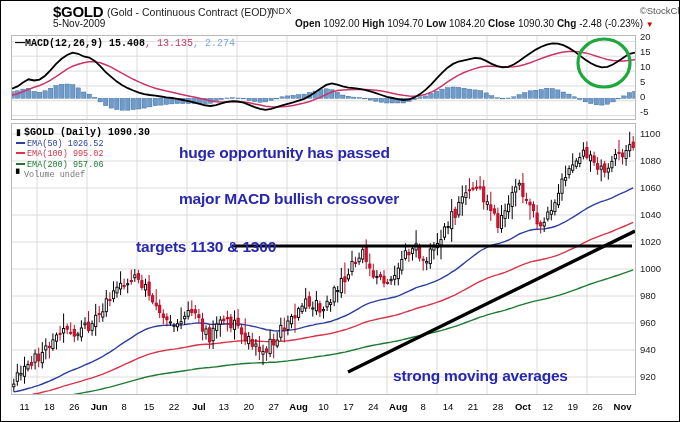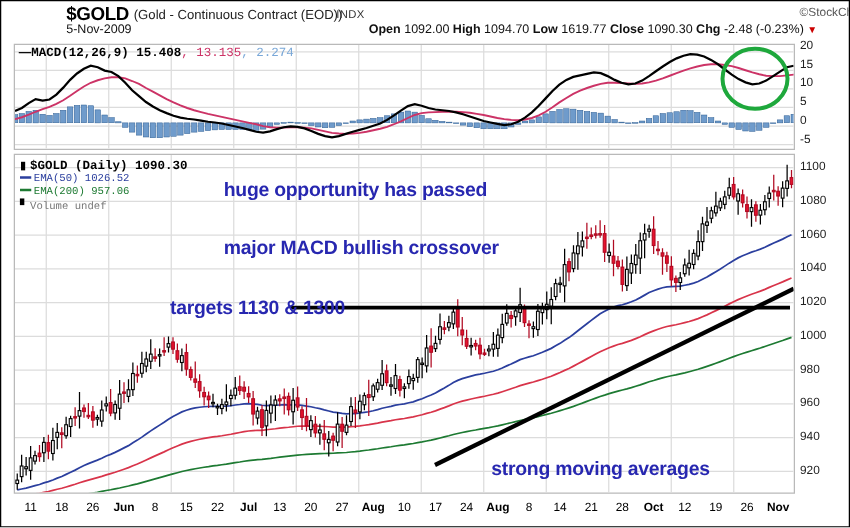--- a/index.html
+++ b/index.html
@@ -73,21 +73,21 @@
     <div class="abs" id="wm">
       <span>©</span><span>StockCharts.com</span>
     </div>
     <div class="abs" id="date">5-Nov-2009</div>
     <div class="abs" id="ohlc">
       <b>Open</b>
       <span class="v">1092.00</span>
       <b>High</b>
       <span class="v">1094.70</span>
       <b>Low</b>
-      <span class="v">1619.77</span>
+      <span class="v">1084.20</span>
       <b>Close</b>
       <span class="v">1090.30</span>
       <b>Chg</b>
       <span class="v">-2.48 (-0.23%)</span>
       <span class="dn-arrow">▼</span>
     </div>
   </div>
 
   <div class="abs" id="macdpanel">
     <svg class="svgfill" viewBox="0 0 623 83" preserveAspectRatio="none">
@@ -639,20 +639,23 @@
   </div>
 
   <div class="abs" id="priceleg">
     <div class="row">
       <span class="candleglyph">▮</span><span class="t">$GOLD (Daily) 1090.30</span>
     </div>
     <div class="row">
       <span class="sw sw50"></span><span class="e50">EMA(50) 1026.52</span>
     </div>
     <div class="row">
+      <span class="sw sw100"></span><span class="e100">EMA(100) 995.02</span>
+    </div>
+    <div class="row">
       <span class="sw sw200"></span><span class="e200">EMA(200) 957.06</span>
     </div>
     <div class="row">
       <span class="candleglyph">▘</span><span class="vol">Volume undef</span>
     </div>
   </div>
 
   <div class="axlab" style="top:127px">1100</div>
   <div class="axlab" style="top:154px">1080</div>
   <div class="axlab" style="top:181px">1060</div>

